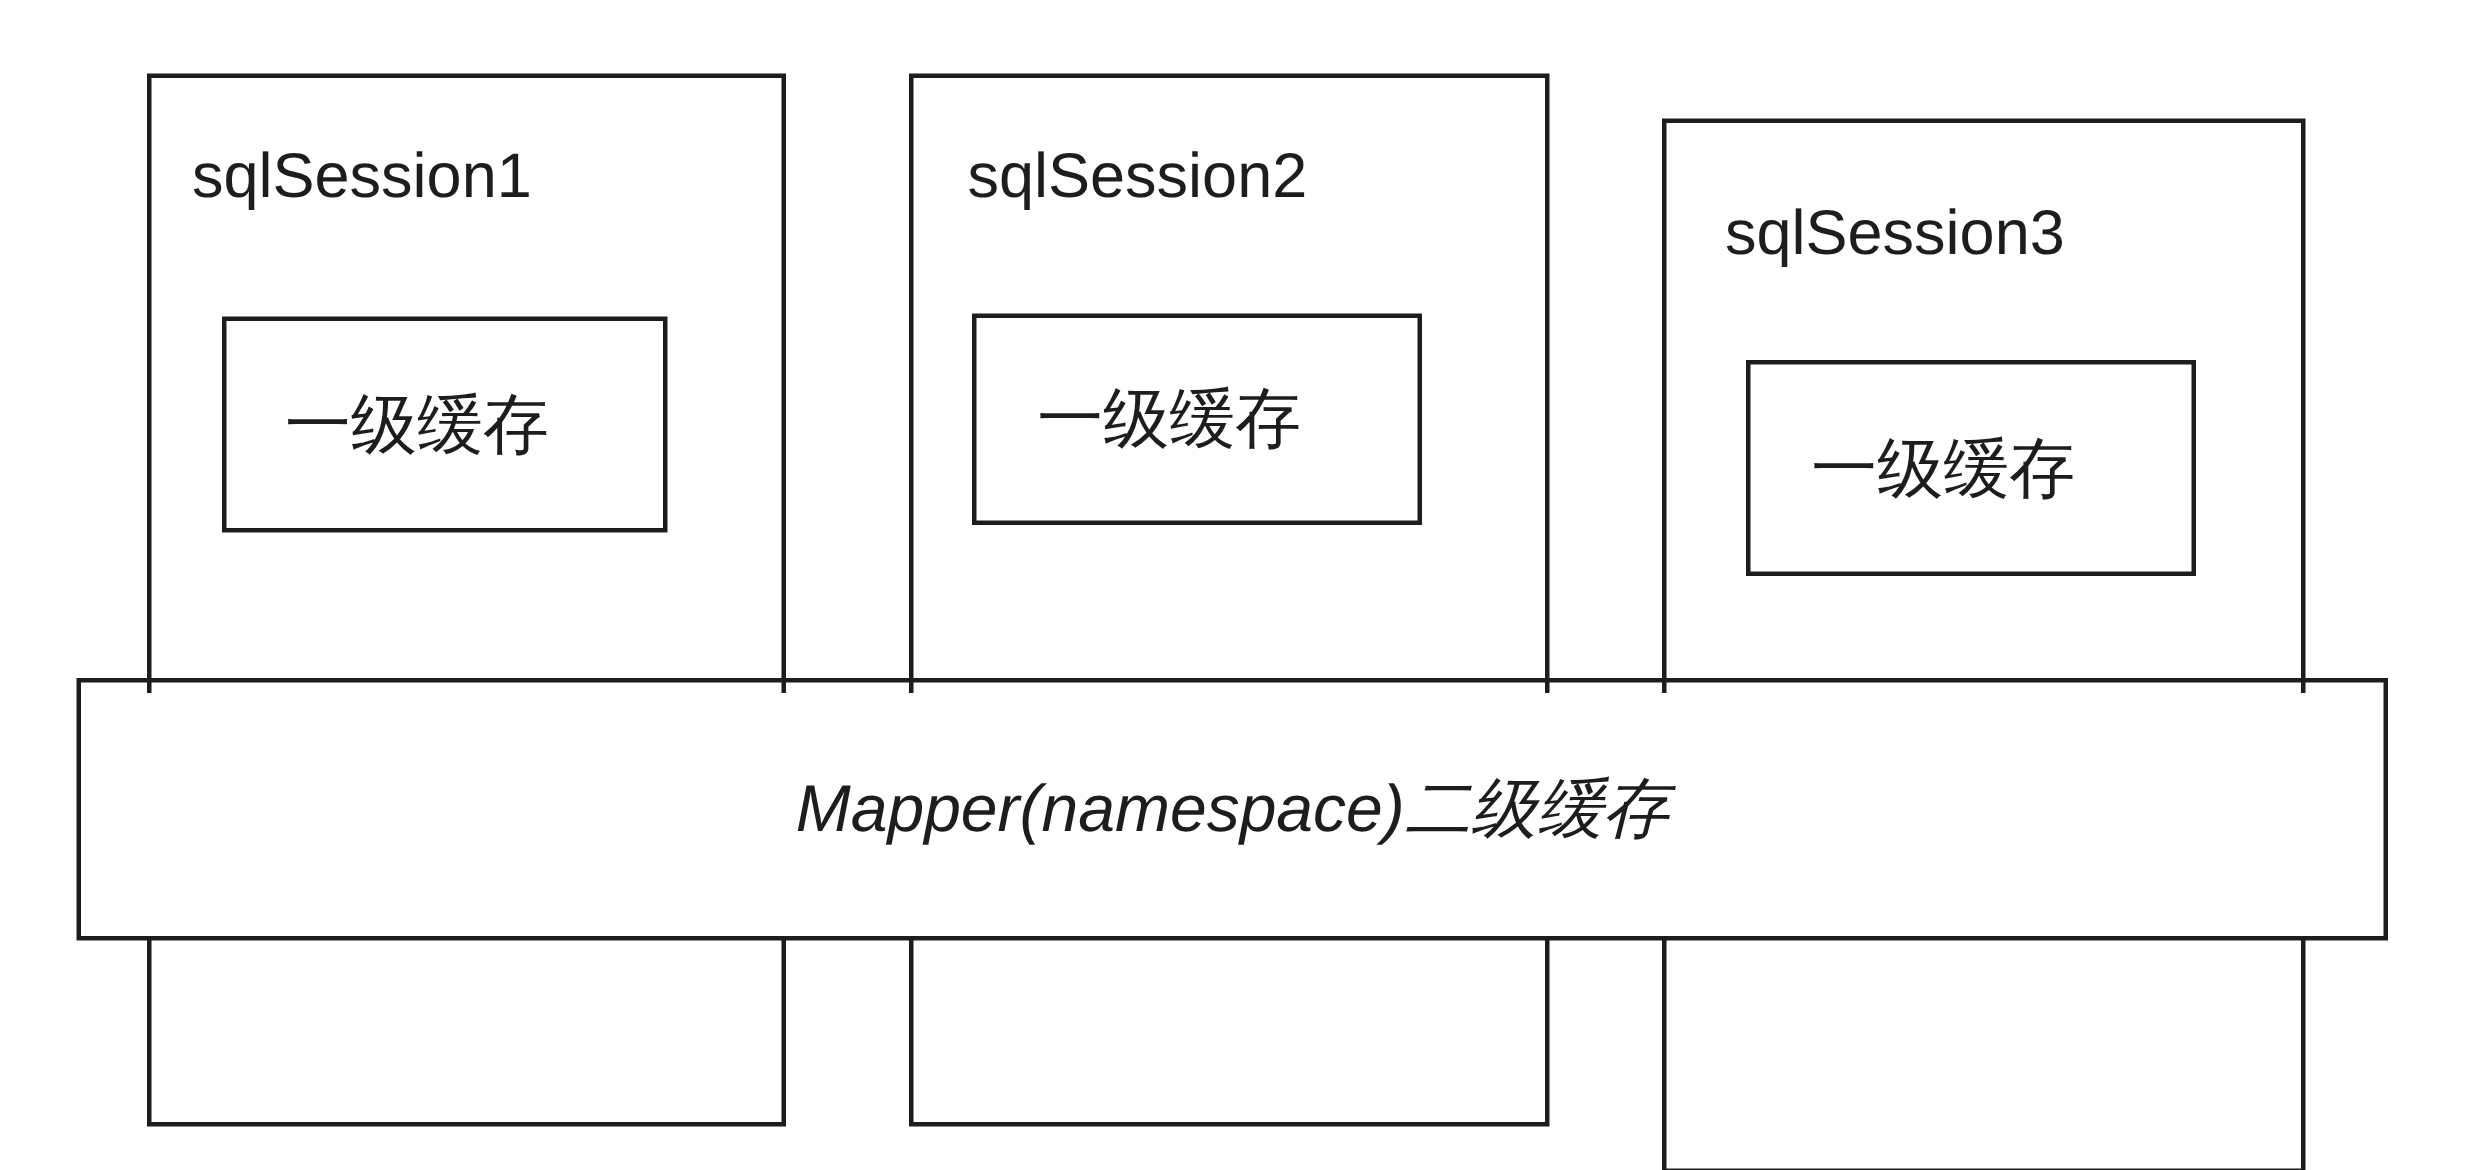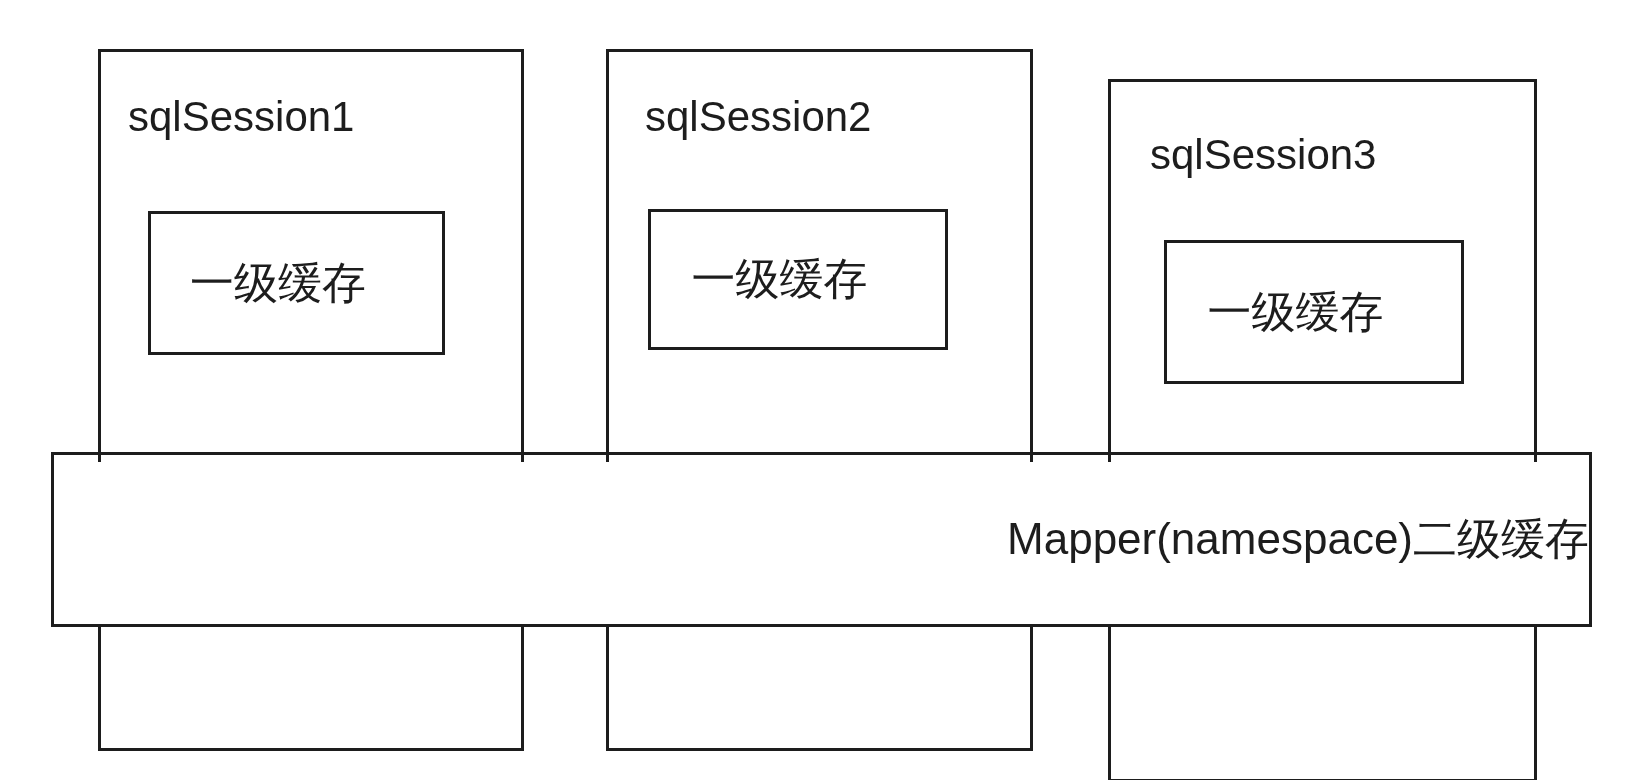--- a/index.html
+++ b/index.html
@@ -72,21 +72,22 @@
   }
   .l2cache-border {
     position: absolute;
     left: 51px; top: 452px;
     width: 1541px; height: 175px;
     border: 3px solid var(--line);
     background: transparent;
     z-index: 3;
     display: flex;
     align-items: center;
-    justify-content: flex-end;
+    justify-content: center;
+    font-style: italic;
   }
   .l2cache-label {
     font-size: 44px;
     color: var(--line);
     white-space: nowrap;
   }
 
   .watermark {
     position: absolute;
     top: 752px;

